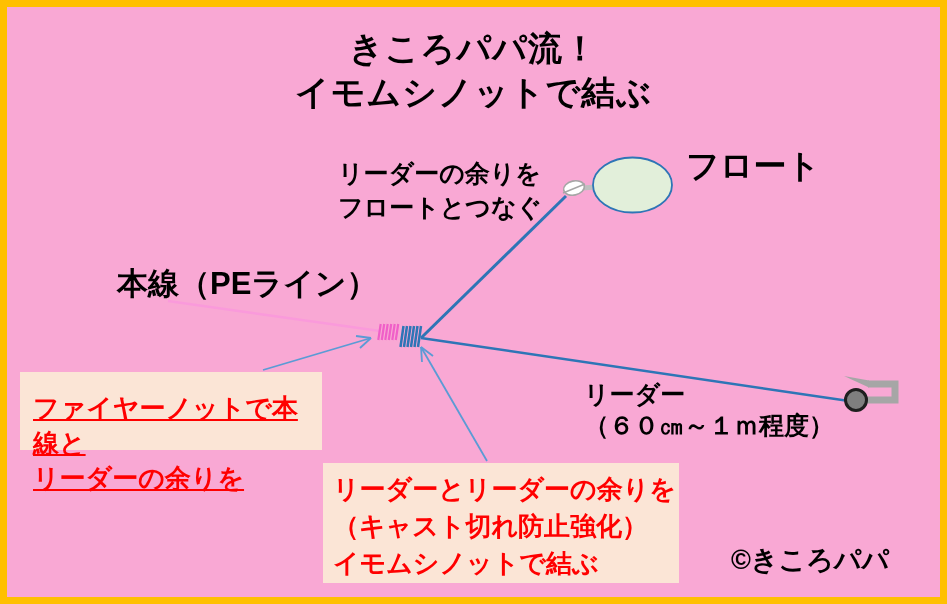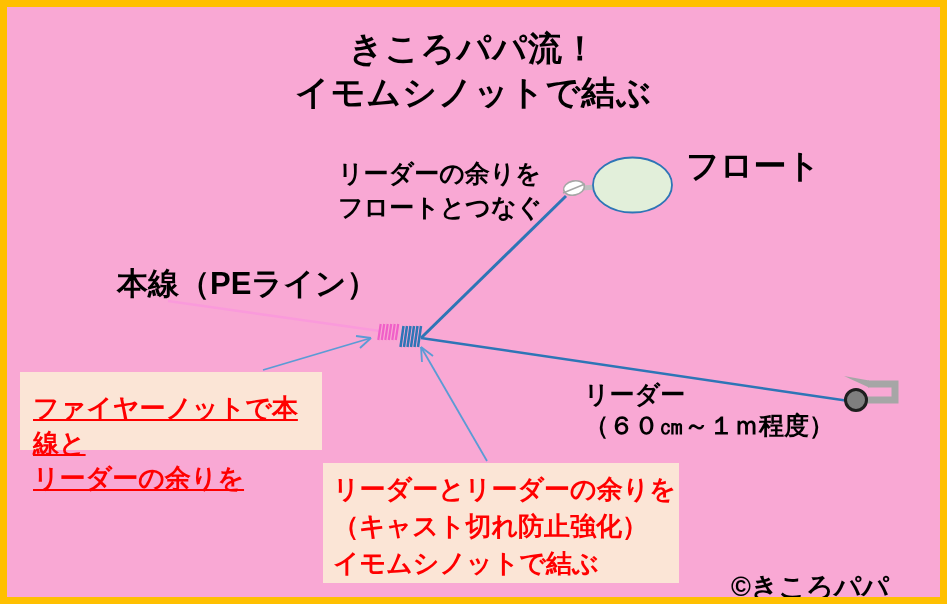--- a/index.html
+++ b/index.html
@@ -27,21 +27,21 @@
   .callout-fire{
     left:20px;top:372px;width:302px;height:78px;
     padding:19px 0 0 13px;font-size:26px;line-height:35px;text-decoration:underline;
   }
   .callout-imomushi{
     left:323px;top:463px;width:356px;height:120px;
     padding:8px 0 0 10px;font-size:26px;line-height:37px;
   }
   .credit{
     left:700px;top:542px;width:220px;text-align:center;
-    font-size:27px;font-weight:bold;color:#000;margin-top:27px;
+    font-size:27px;font-weight:bold;color:#000;
   }
 </style>
 </head>
 <body>
 
 <div class="canvas">
 
   <svg class="diagram-svg" viewBox="0 0 947 604">
 
     <line x1="168" y1="301" x2="380" y2="331" stroke-width="2.5" stroke="#FA9ADB"></line>

